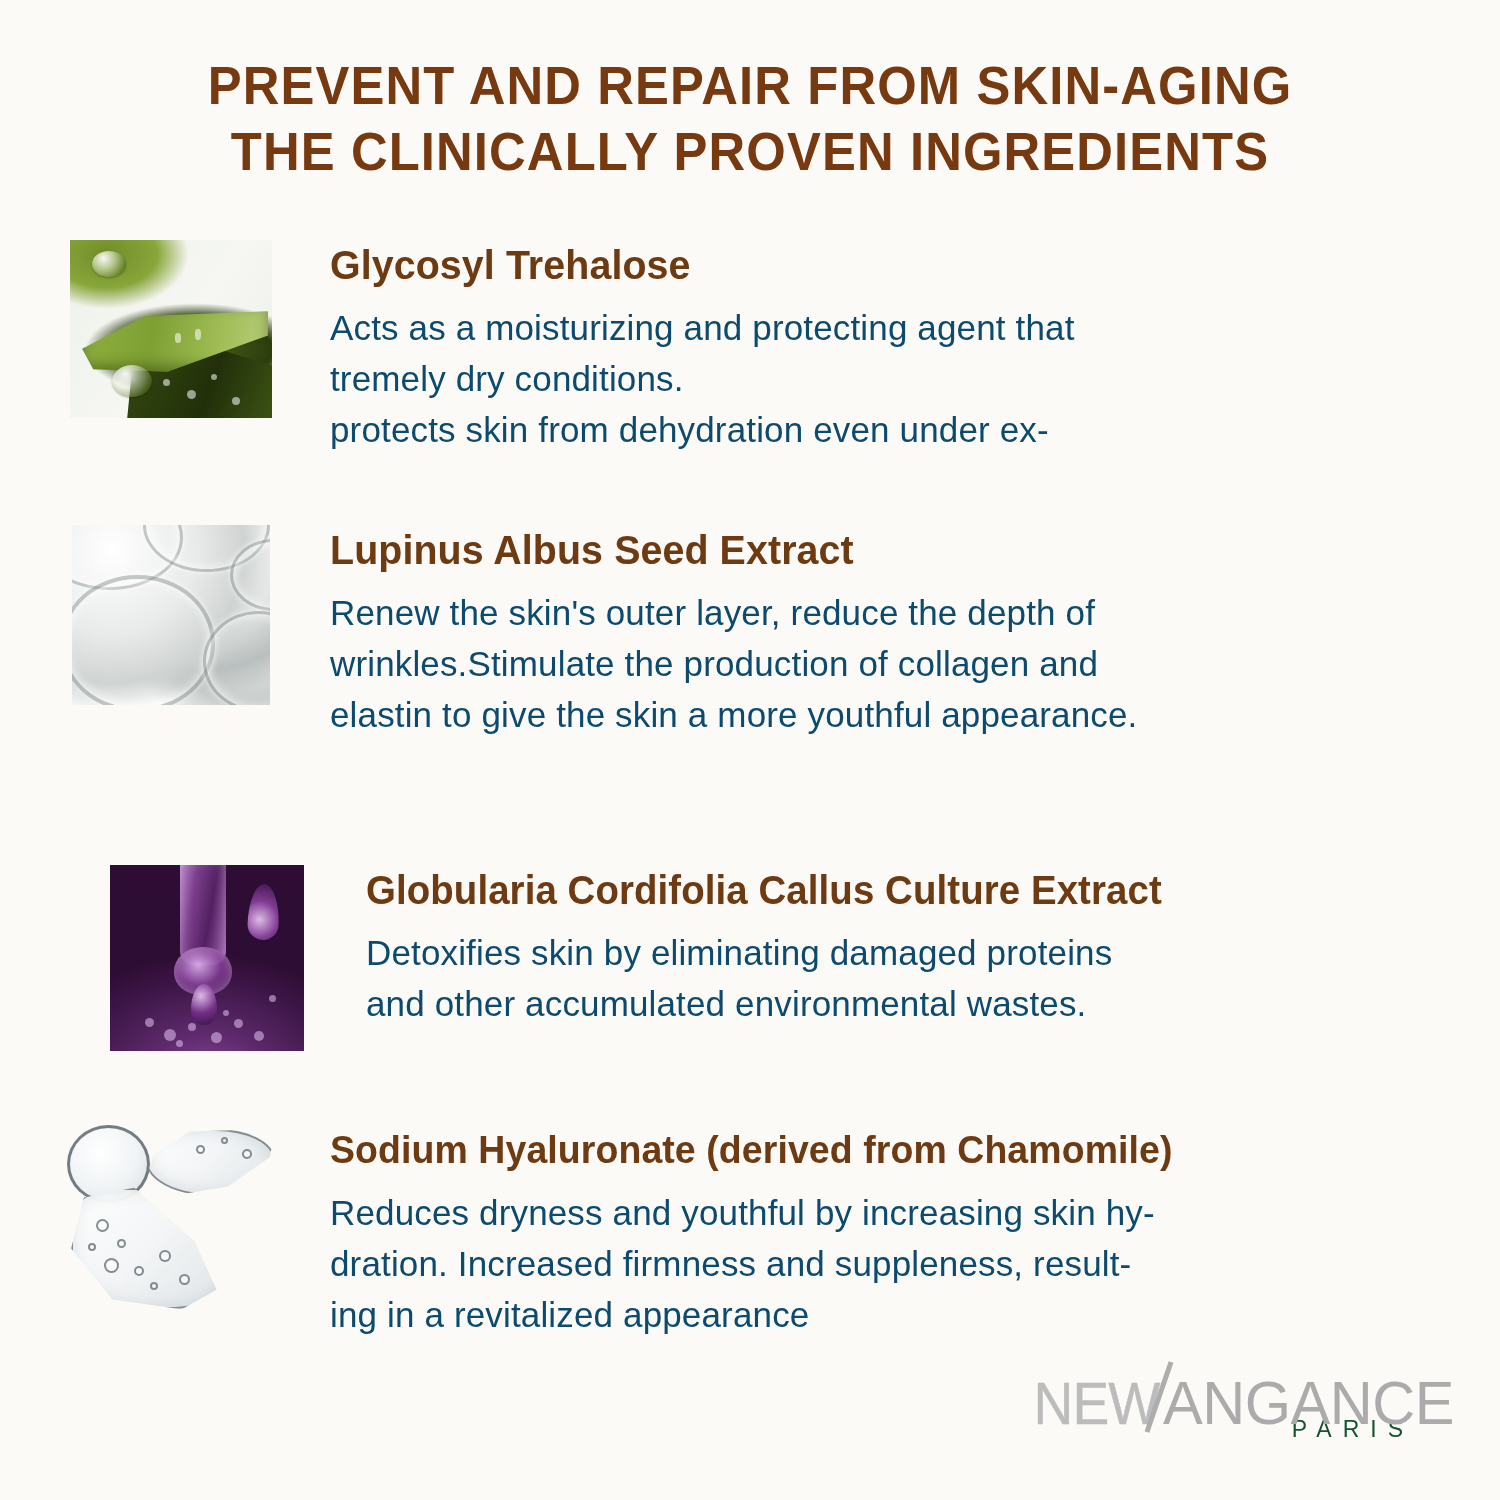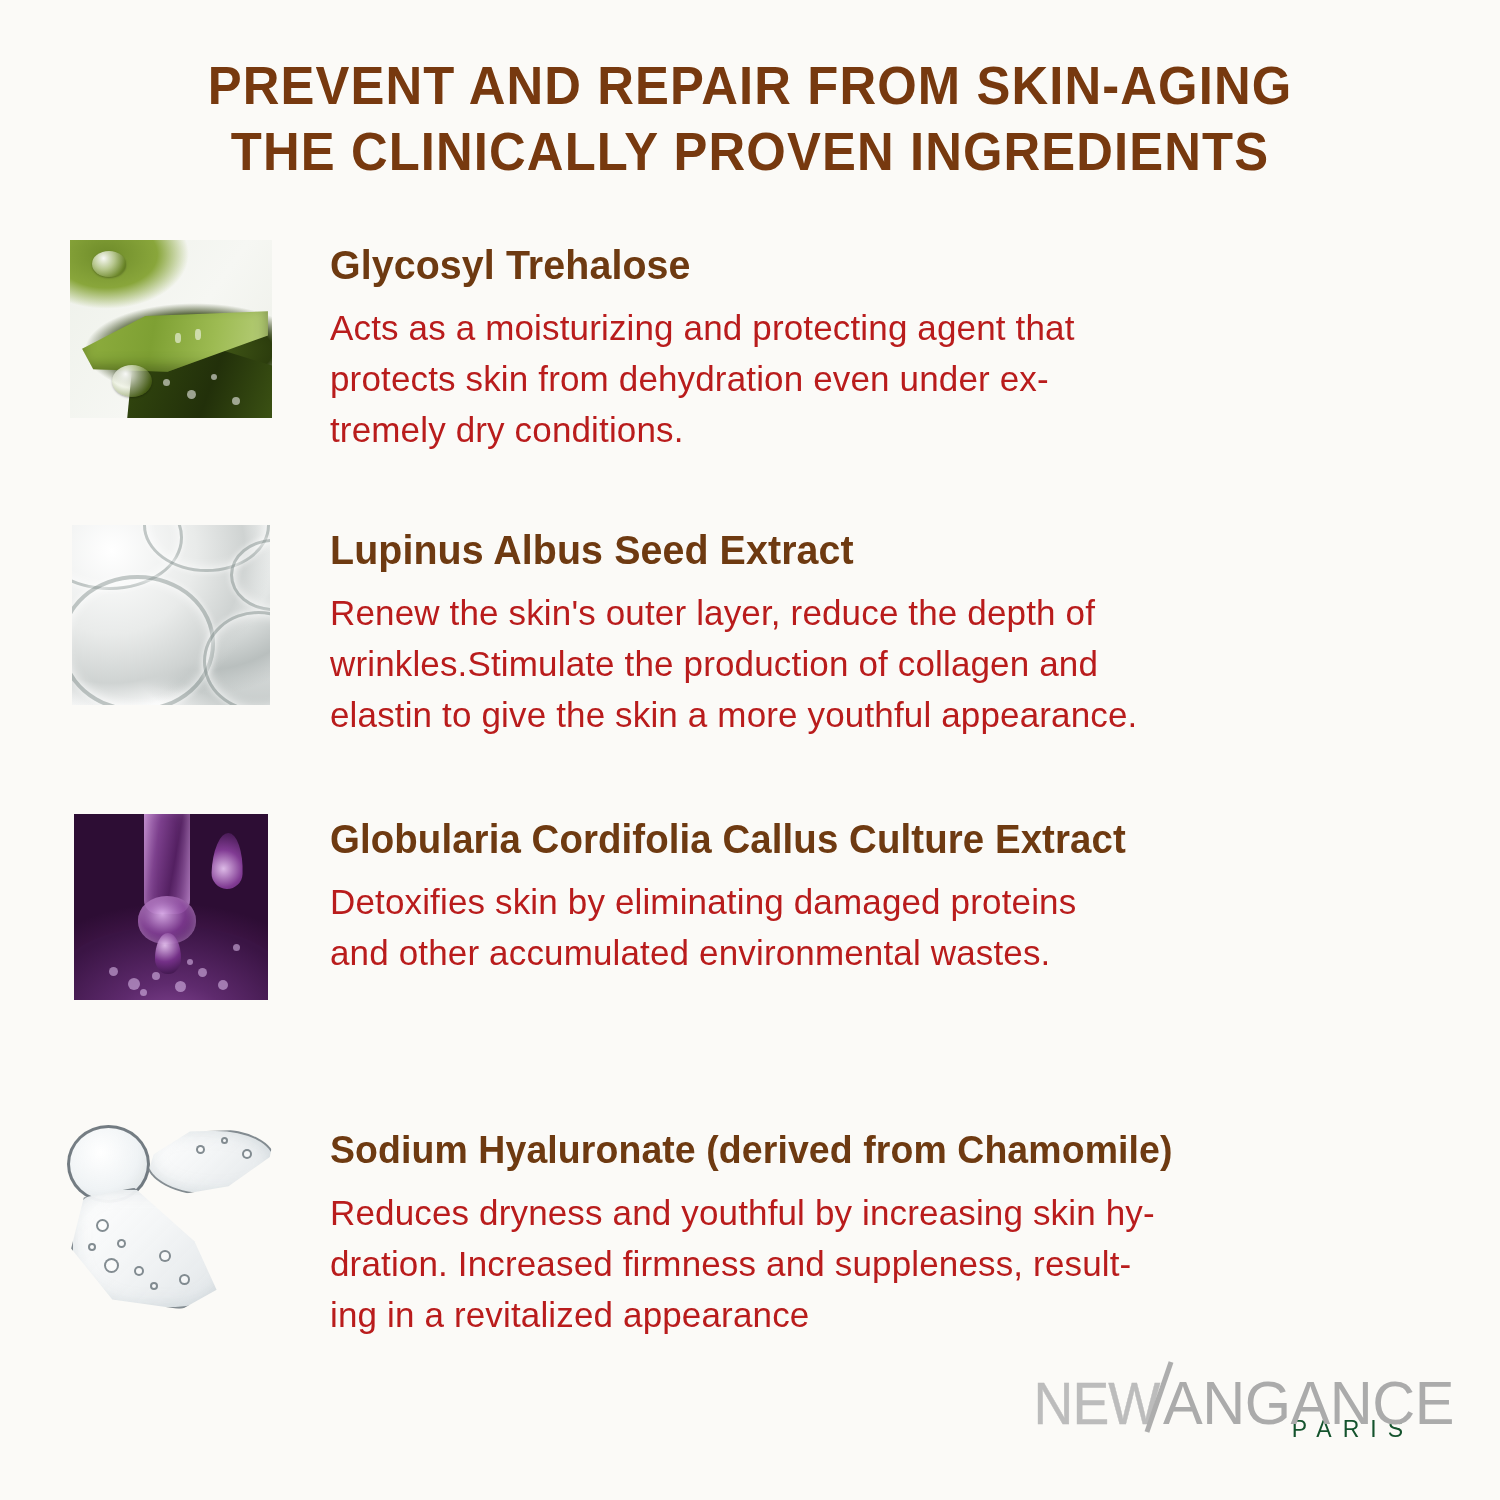--- a/index.html
+++ b/index.html
@@ -38,21 +38,21 @@
 
   
   .row {
     position:absolute;
     left:0; width:1244px;
     display:flex;
     align-items:flex-start;
   }
   .row-1 { top:240px; }
   .row-2 { top:525px; }
-  .row-3 { top:814px; }
+  .row-3 { top:865px;padding-left:36px; }
   .row-4 { top:1125px; }
 
   .thumb-wrap {
     width:330px;
     flex:0 0 330px;
     display:flex;
     justify-content:center;
     padding-left:12px;
   }
   .thumb {
@@ -73,21 +73,21 @@
     letter-spacing:0.1px;
     transform:scaleX(0.96);
     transform-origin:left center;
     white-space:nowrap;
     margin-bottom:12px;
   }
   .ing-title.t3 { font-size:40px; }
   .ing-title.t4 { font-size:39px; }
 
   .ing-body {
-    color:#b91c1c;
+    color:#0c4a6e;
     font-family:"Liberation Sans", sans-serif;
     font-weight:300;
     font-size:35px;
     line-height:51px;
     letter-spacing:0.15px;
     max-width:1145px;
   }
   .ing-body .bl { display:block; white-space:nowrap; }
 
   
@@ -284,22 +284,22 @@
         <div class="spk" style="left:70%;top:75%;width:6px;height:6px;"></div>
         <div class="spk" style="left:80%;top:88%;width:8px;height:8px;"></div>
         <div class="spk" style="left:52%;top:52%;width:6px;height:10px;border-radius:40%;"></div>
         <div class="spk" style="left:62%;top:50%;width:6px;height:11px;border-radius:40%;"></div>
       </div>
     </div>
     <div class="text-col">
       <div class="ing-title">Glycosyl Trehalose</div>
       <div class="ing-body">
         <span class="bl">Acts as a moisturizing and protecting agent that</span>
+        <span class="bl">tremely dry conditions.</span>
         <span class="bl">protects skin from dehydration even under ex-</span>
-        <span class="bl">tremely dry conditions.</span>
       </div>
     </div>
   </div>
 
   <div class="row row-2">
     <div class="thumb-wrap">
       <div class="thumb t-bubble">
         <div class="bub-bg"></div>
         <div class="bub-ring br1"></div>
         <div class="bub-ring br2"></div>

